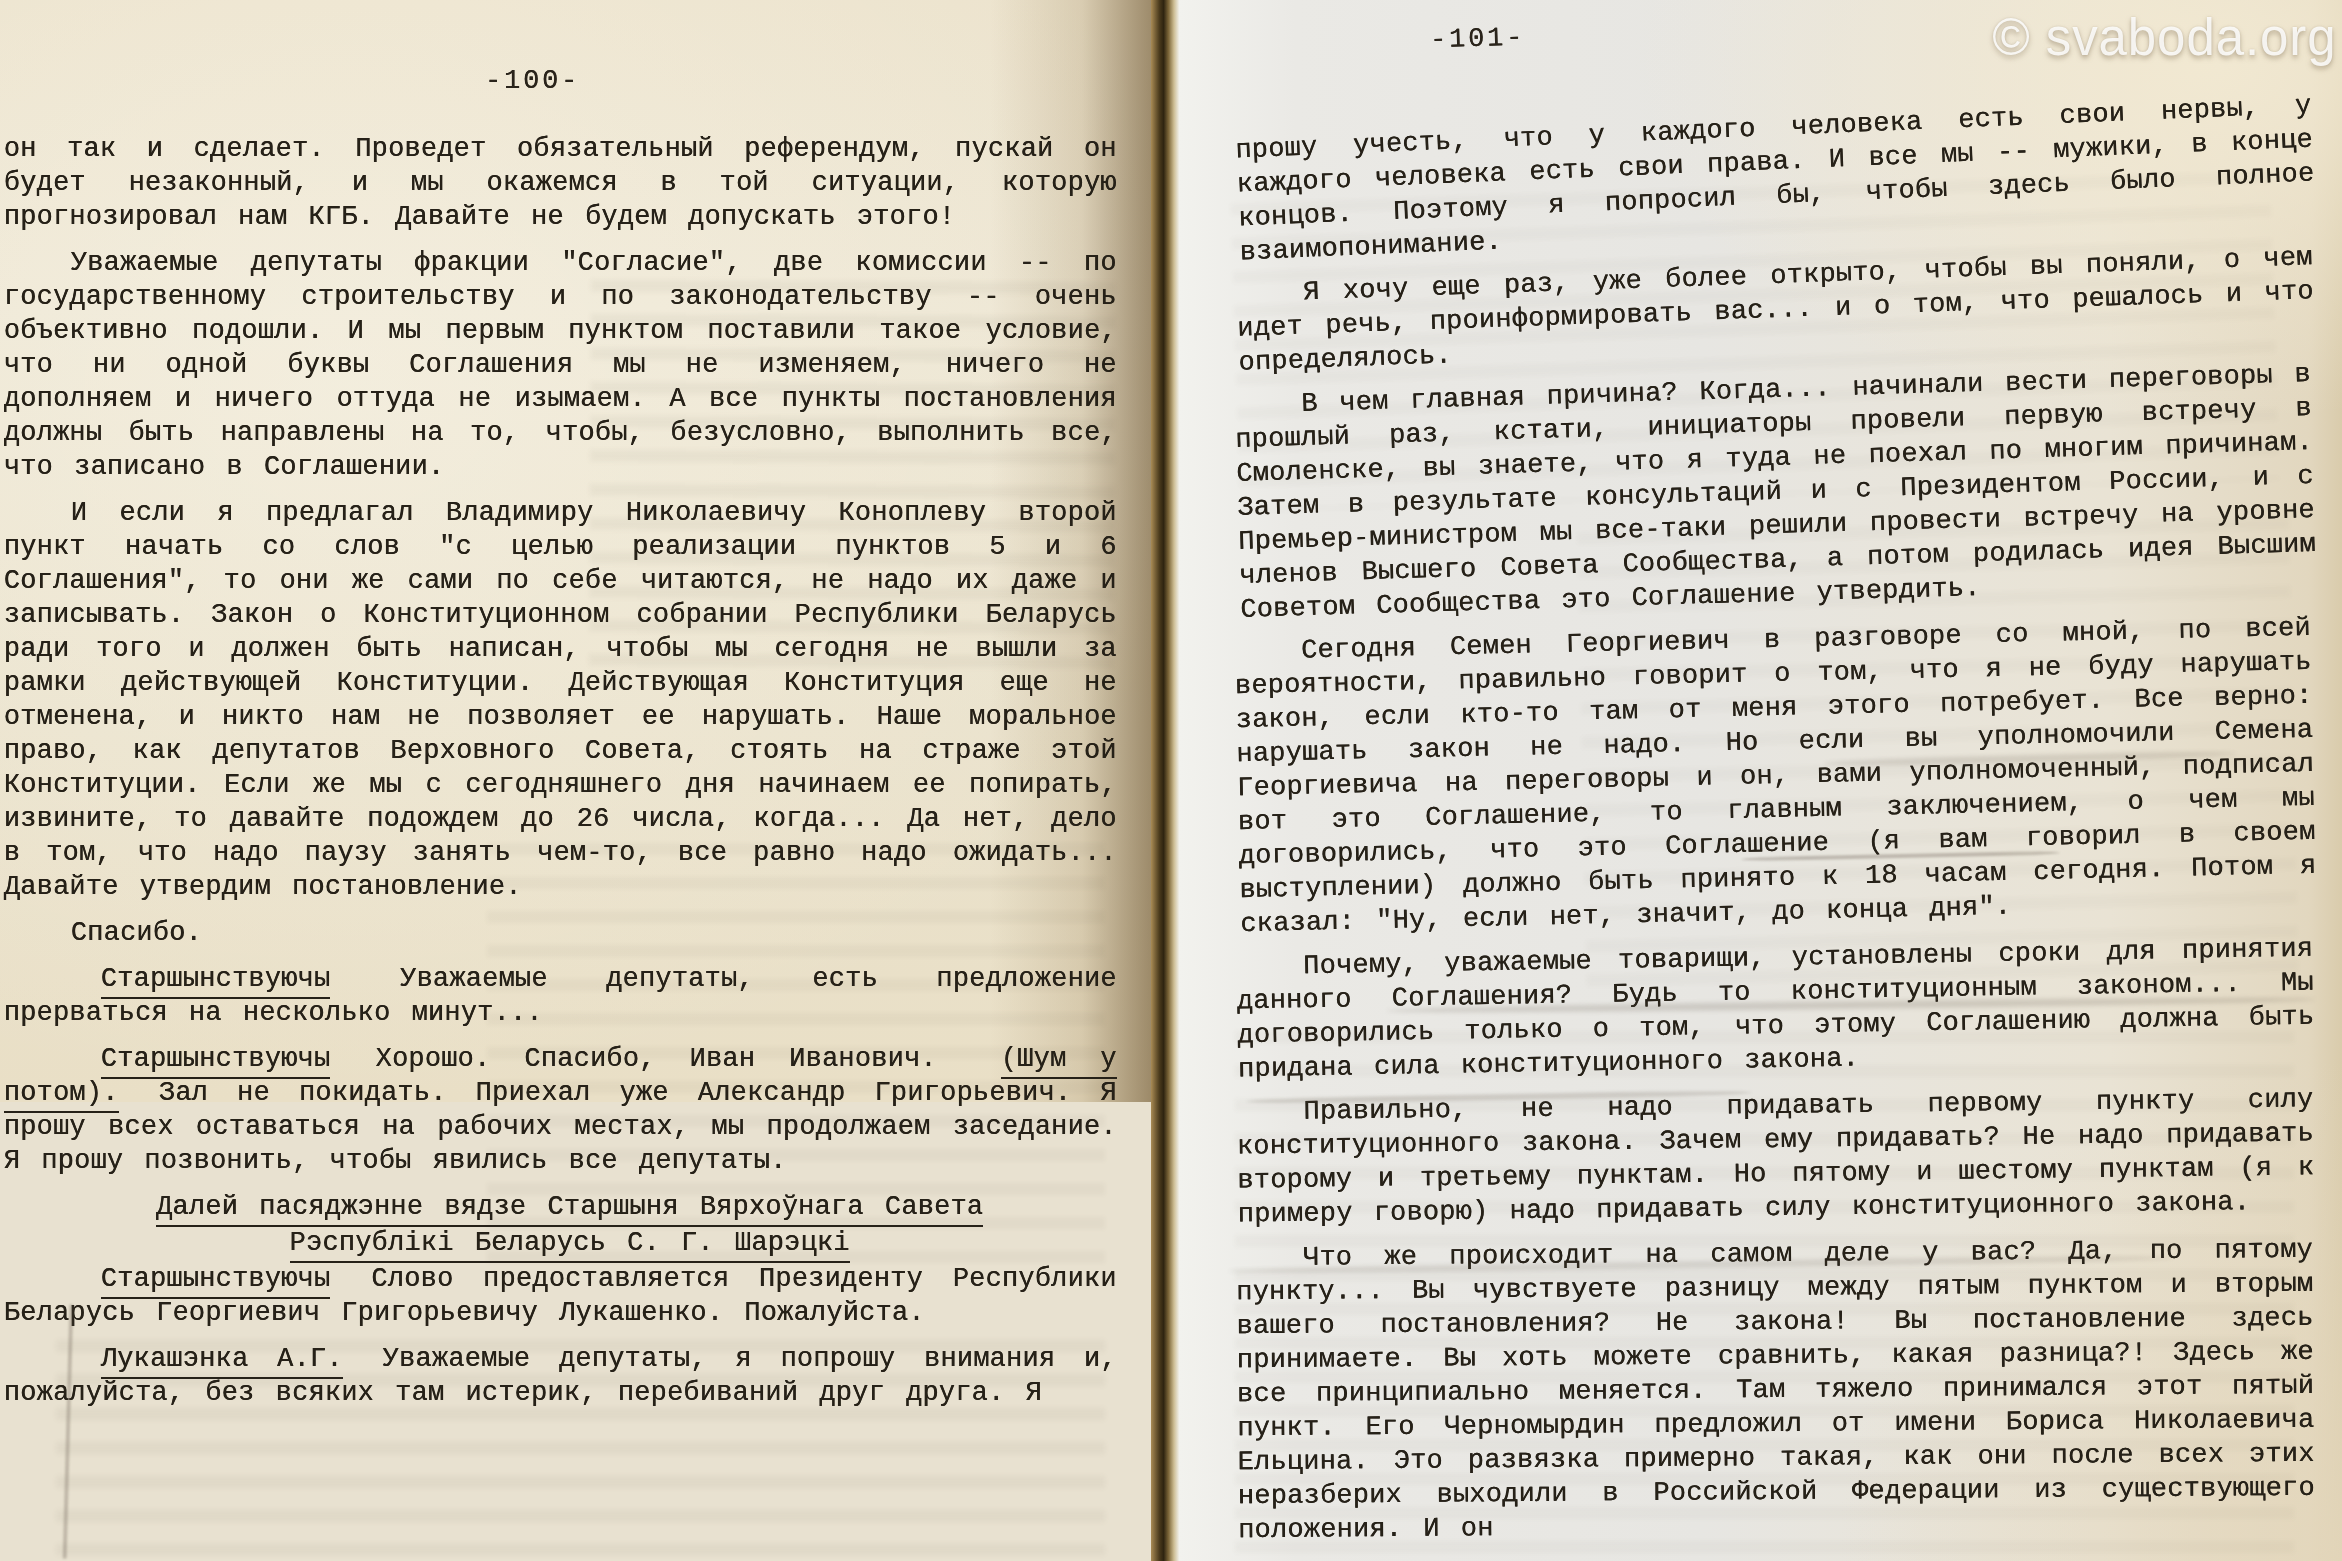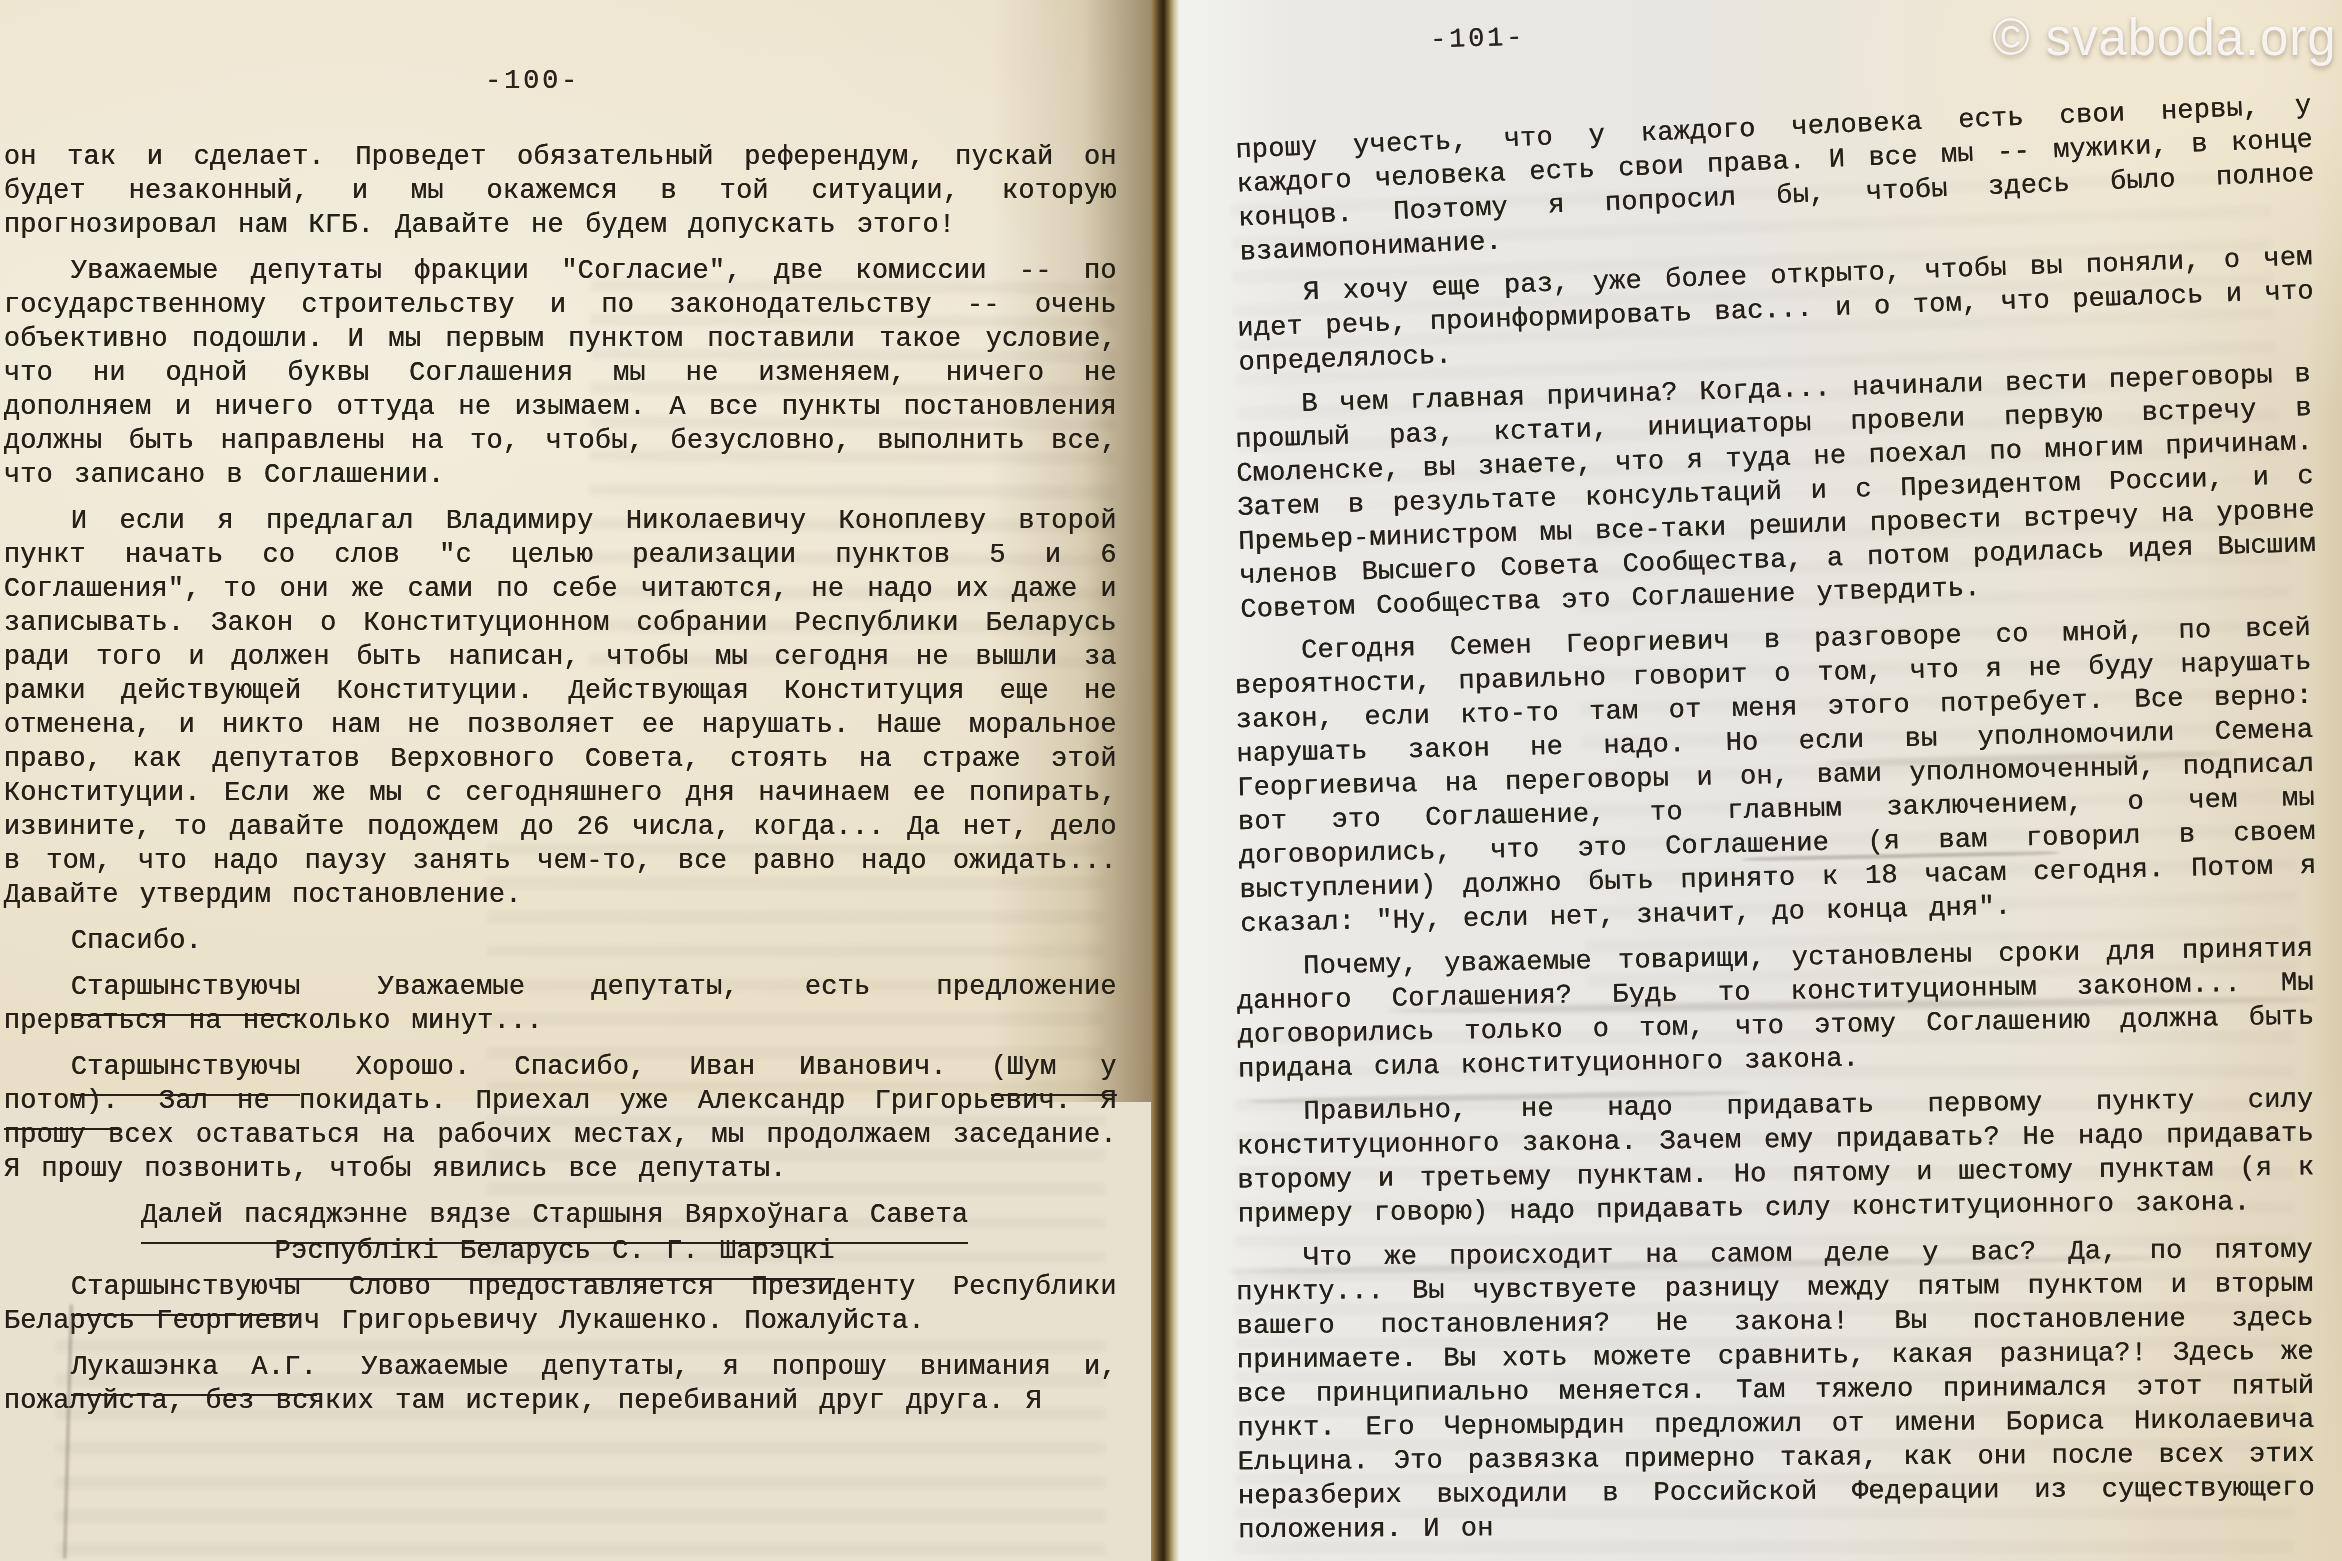--- a/index.html
+++ b/index.html
@@ -31,30 +31,30 @@
   }
   
   .page-number{
     position:absolute;font-size:27px;letter-spacing:2.8px;color:#2a241b;
     text-shadow:0.3px 0 0 currentColor;
   }
   .pn-left{left:485px;top:66px;}
   .pn-right{left:251px;top:24px;transform:rotate(-1.6deg);}
   
   .text-col{position:absolute;color:#262118;}
-  .col-left{left:3.7px;top:140px;width:1113px;}
+  .col-left{left:3.7px;top:132px;width:1113px;}
   .col-right{left:58px;top:111px;width:1077px;}
   .text-col p{
     margin:0 0 12px;text-align:justify;line-height:34px;font-size:27px;
     letter-spacing:0.2px;word-spacing:4.7px;
     text-shadow:0.3px 0 0 currentColor;
   }
   .text-col p.indent{text-indent:67px;}
   .text-col p.center{text-align:center;text-indent:0;margin-bottom:1.9px;}
-  .u{border-bottom:2.3px solid currentColor;padding-bottom:12px;margin-right:11.2px;}
+  .u{border-bottom:2.3px solid currentColor;padding-bottom:3px;margin-right:11.2px;margin-left:30px;}
   
   .col-right p:nth-of-type(1){transform:rotate(-2.4deg);}
   .col-right p:nth-of-type(2){transform:rotate(-2.0deg);}
   .col-right p:nth-of-type(3){transform:rotate(-1.7deg);}
   .col-right p:nth-of-type(4){transform:rotate(-1.3deg);}
   .col-right p:nth-of-type(5){transform:rotate(-1.0deg);}
   .col-right p:nth-of-type(6){transform:rotate(-0.7deg);}
   .col-right p:nth-of-type(7){transform:rotate(-0.45deg);}
   
   .watermark{

